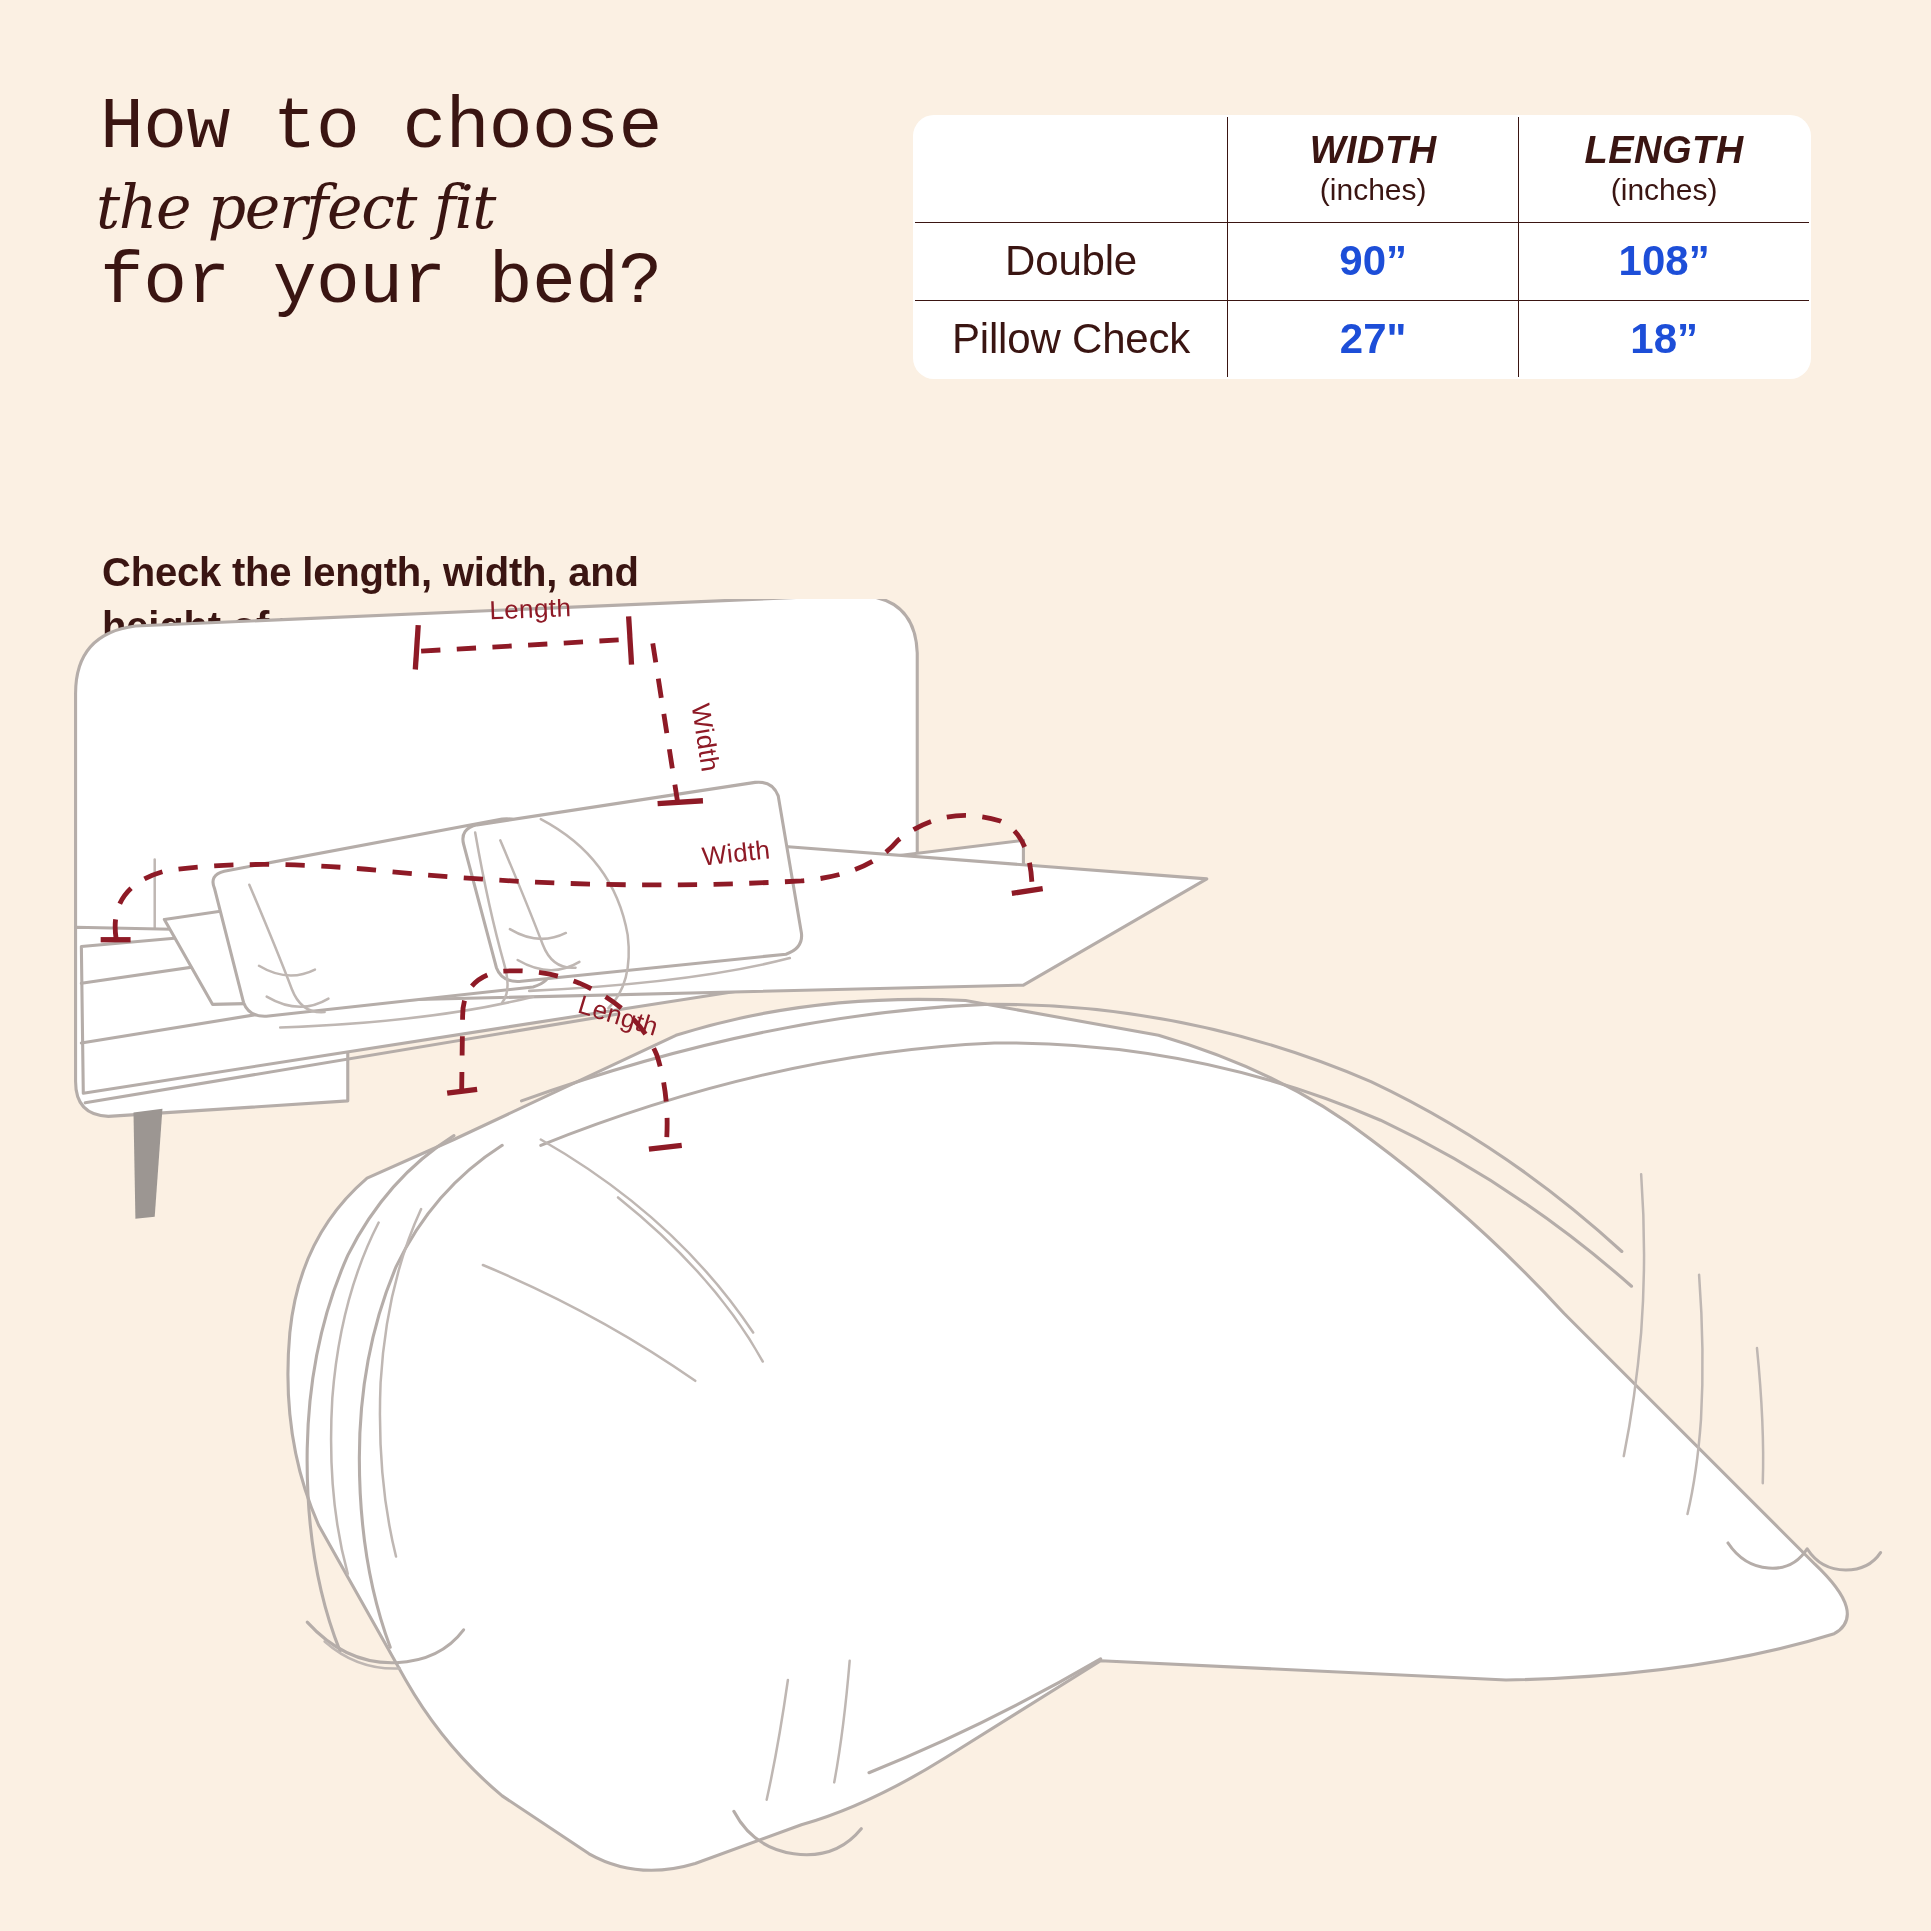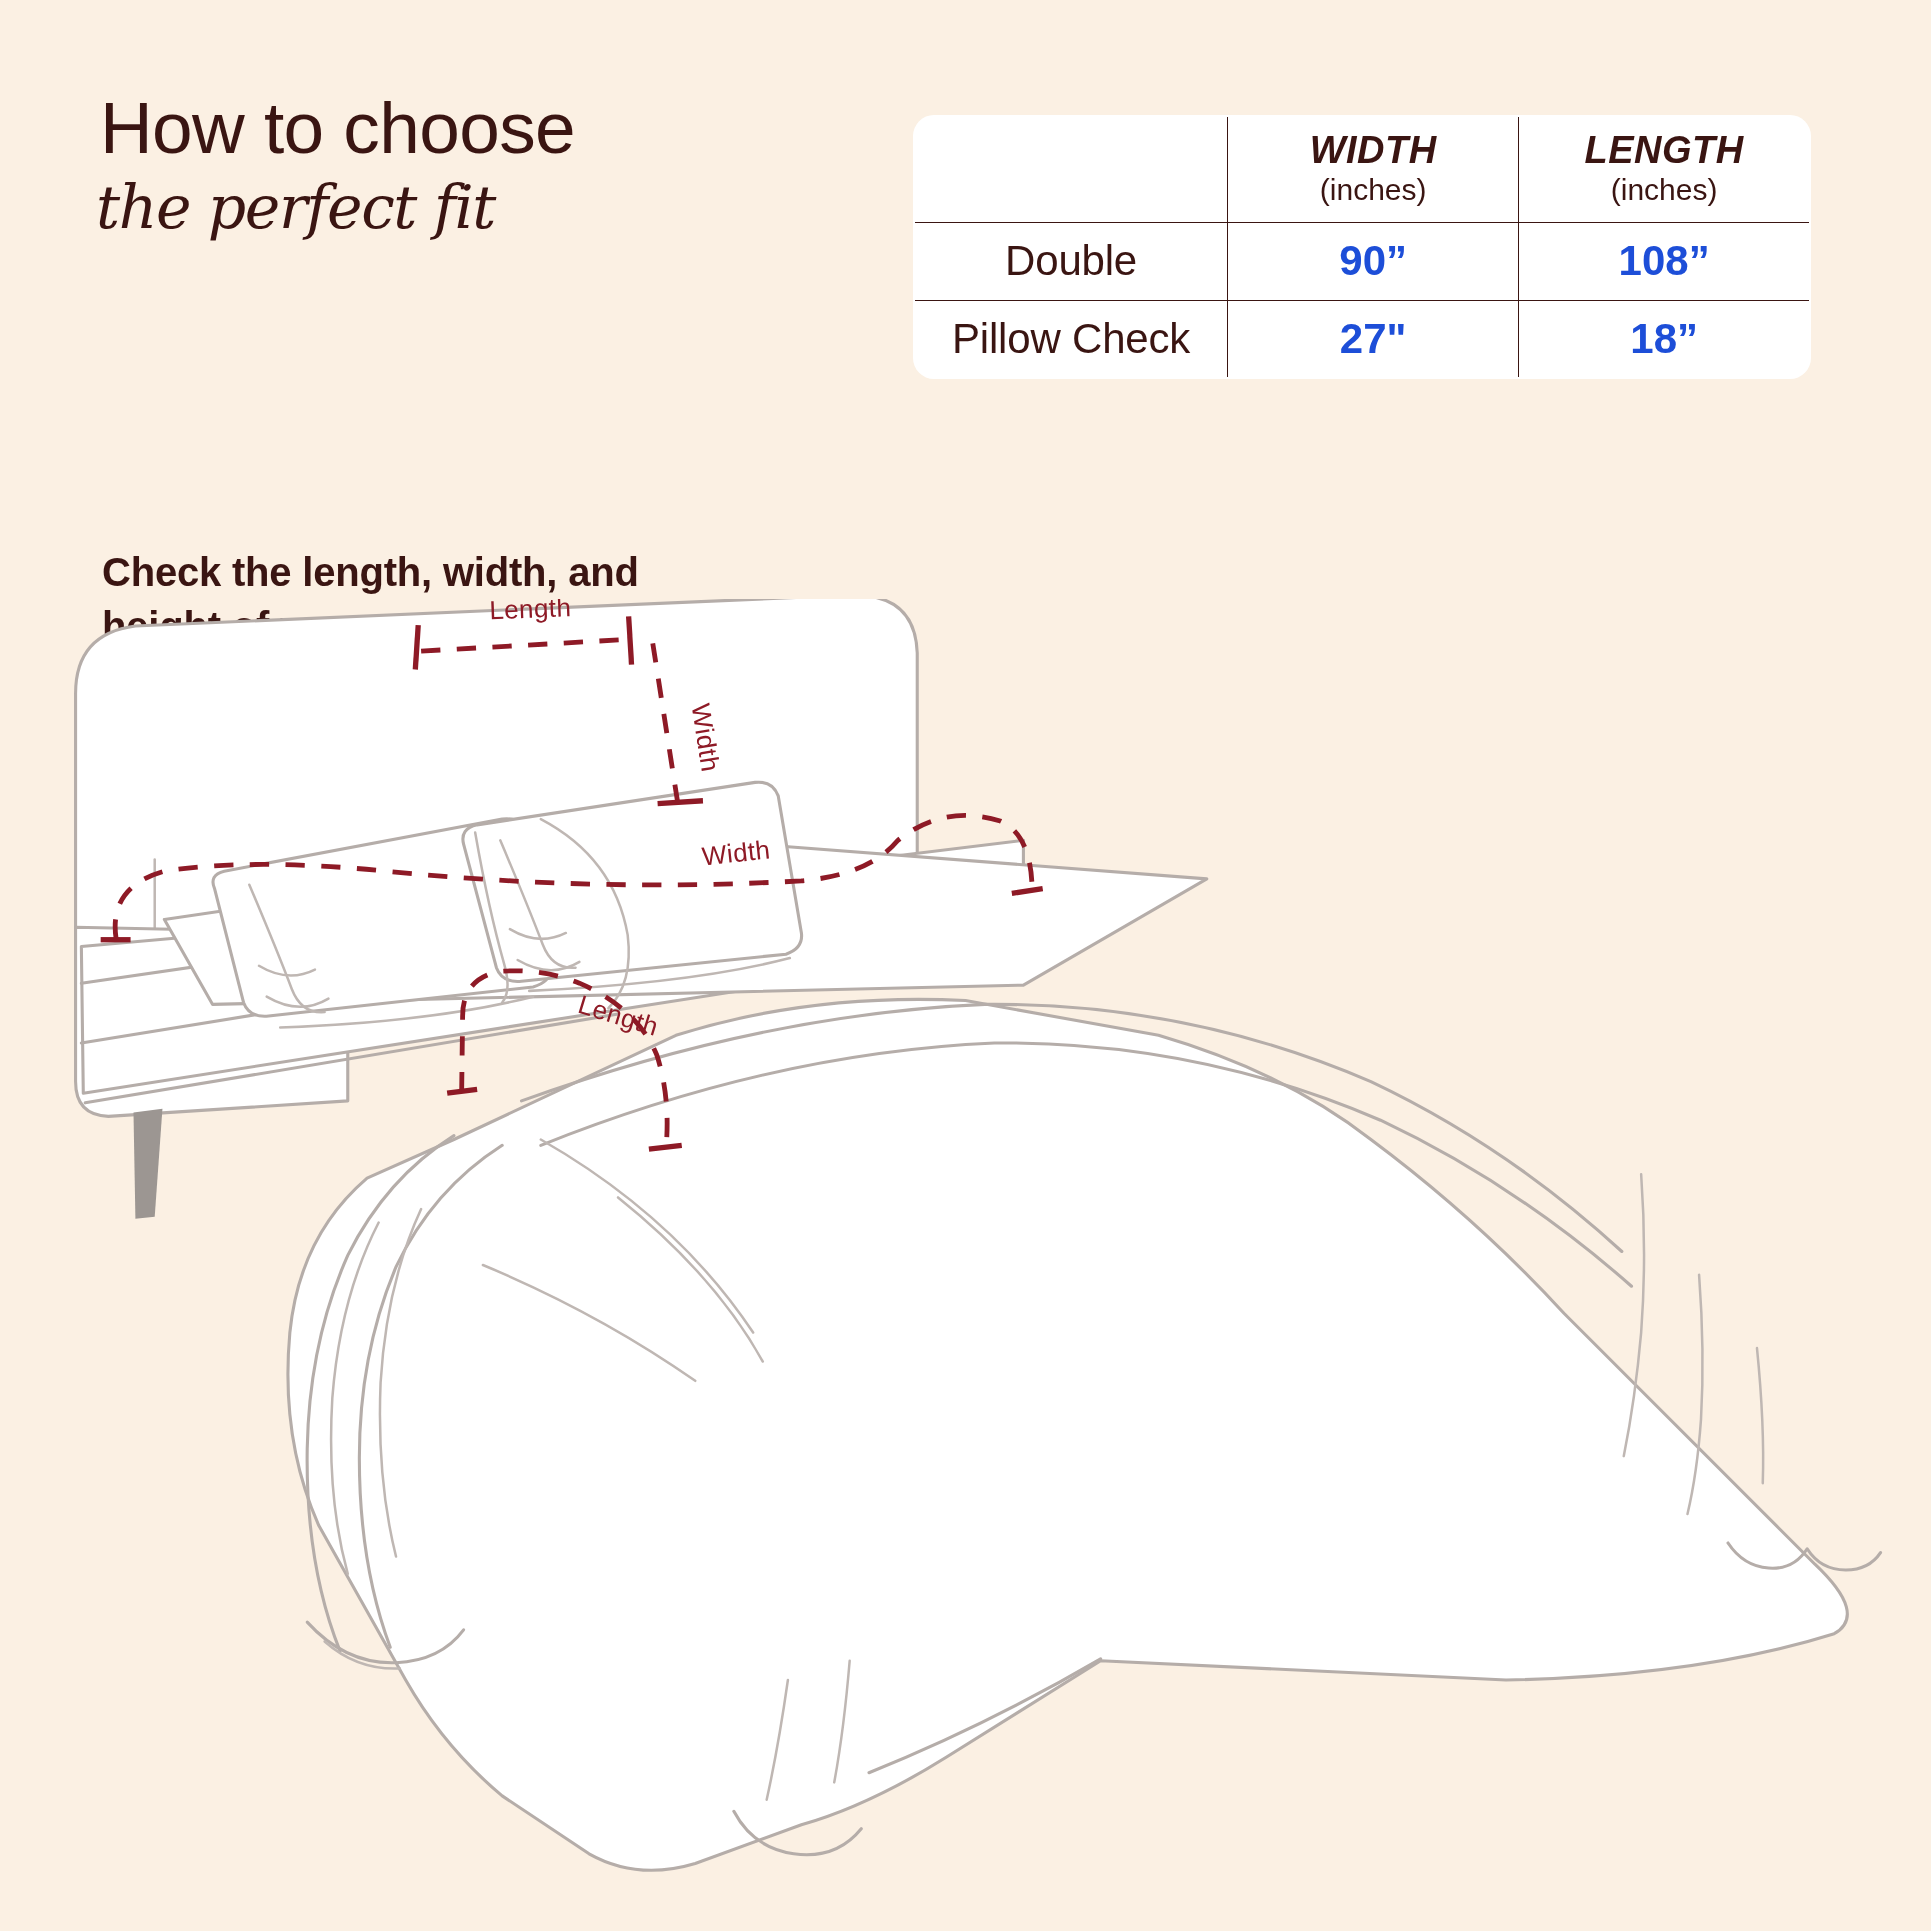--- a/index.html
+++ b/index.html
@@ -24,21 +24,21 @@
   }
 
   
   .headline {
     position: absolute;
     left: 100px;
     top: 89px;
     width: 811px;
   }
   .headline-line {
-    font-family: Liberation Sans, sans-serif;
+    font-family: Liberation Mono, monospace;
     font-weight: 300;
     font-size: 73px;
     line-height: 1.08;
     letter-spacing: -0.6px;
     color: #3A1512;
     white-space: nowrap;
   }
   .headline-script {
     font-family: "DejaVu Serif", "Liberation Serif", serif;
     font-style: italic;
@@ -152,20 +152,21 @@
   }
 </style>
 </head>
 <body>
 
 <div id="stage">
 
   <div class="headline">
     <div class="headline-line">How to choose</div>
     <div class="headline-script">the perfect fit</div>
+    <div class="headline-line">for your bed?</div>
   </div>
 
   <div class="subcopy">
     <div>Check the length, width, and</div>
     <div>height of your mattress</div>
   </div>
 
   <div class="size-table-wrap">
     <table class="size-table">
       <colgroup>

